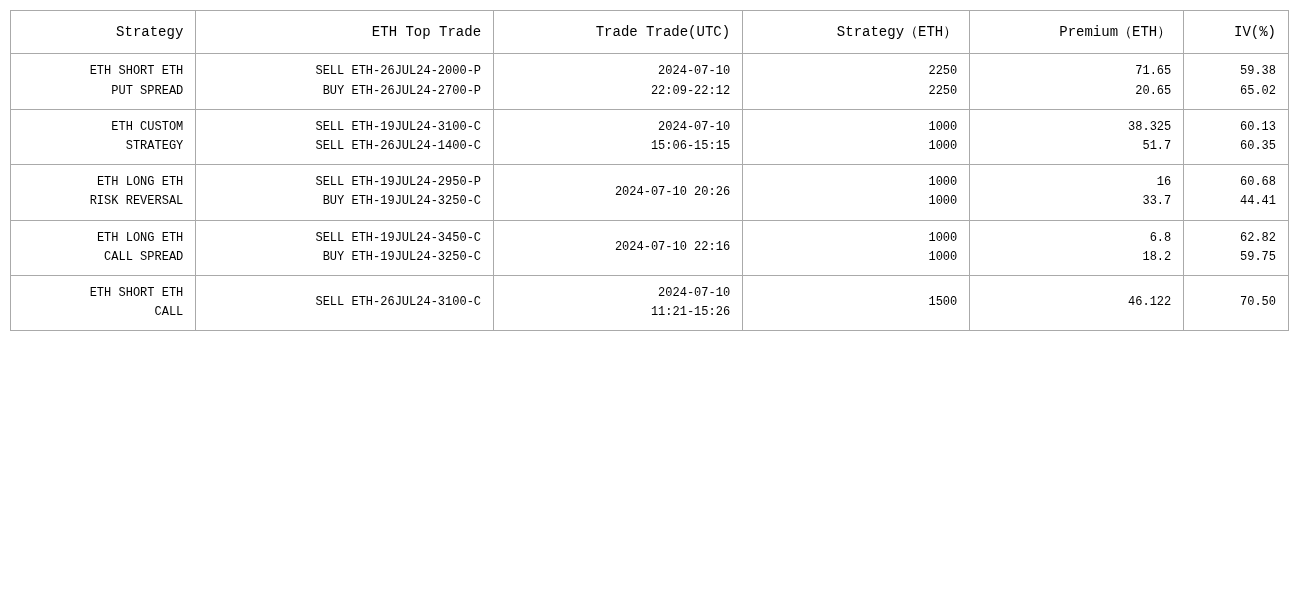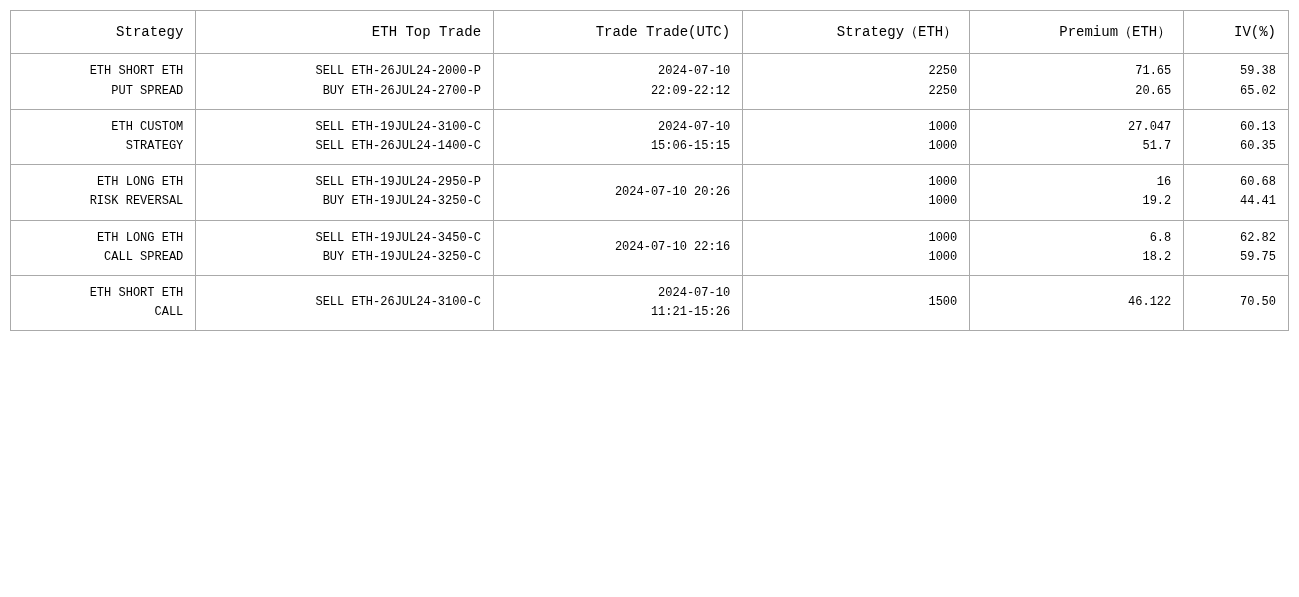--- a/index.html
+++ b/index.html
@@ -87,35 +87,35 @@
         </tr>
         <tr>
           <td class="cell-multiline">ETH CUSTOM
 STRATEGY</td>
           <td class="cell-multiline">SELL ETH-19JUL24-3100-C
 SELL ETH-26JUL24-1400-C</td>
           <td class="cell-multiline">2024-07-10
 15:06-15:15</td>
           <td class="cell-multiline">1000
 1000</td>
-          <td class="cell-multiline">27.047
+          <td class="cell-multiline">38.325
 51.7</td>
           <td class="cell-multiline">60.13
 60.35</td>
         </tr>
         <tr>
           <td class="cell-multiline">ETH LONG ETH
 RISK REVERSAL</td>
           <td class="cell-multiline">SELL ETH-19JUL24-2950-P
 BUY ETH-19JUL24-3250-C</td>
           <td class="cell-multiline">2024-07-10 20:26</td>
           <td class="cell-multiline">1000
 1000</td>
           <td class="cell-multiline">16
-19.2</td>
+33.7</td>
           <td class="cell-multiline">60.68
 44.41</td>
         </tr>
         <tr>
           <td class="cell-multiline">ETH LONG ETH
 CALL SPREAD</td>
           <td class="cell-multiline">SELL ETH-19JUL24-3450-C
 BUY ETH-19JUL24-3250-C</td>
           <td class="cell-multiline">2024-07-10 22:16</td>
           <td class="cell-multiline">1000

